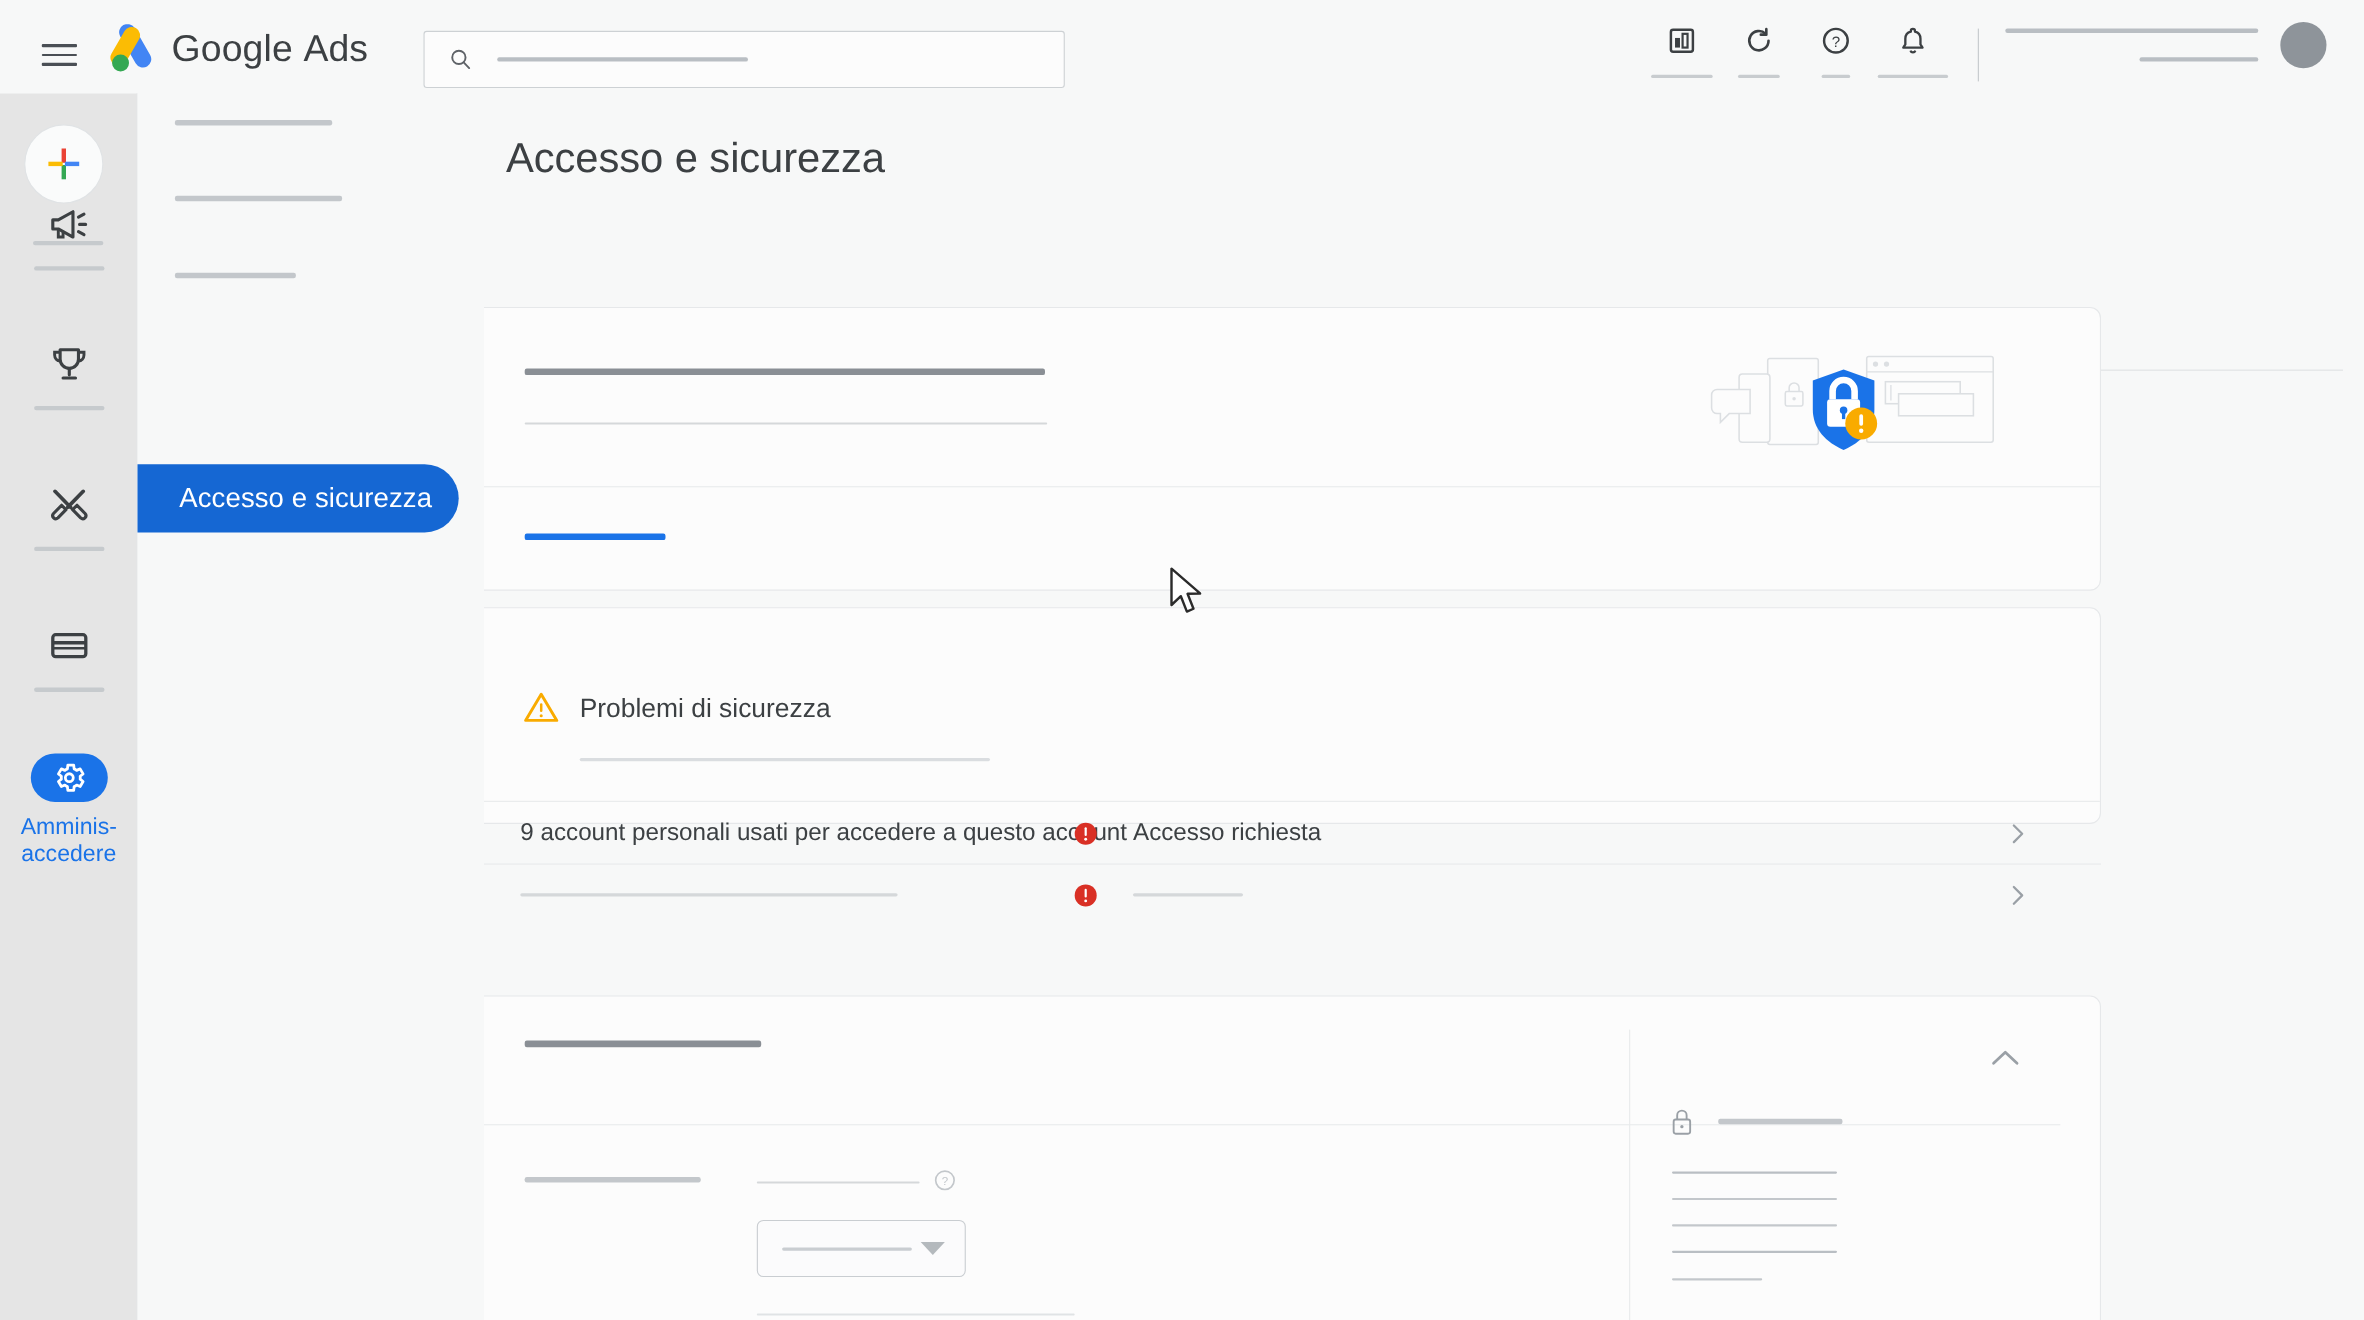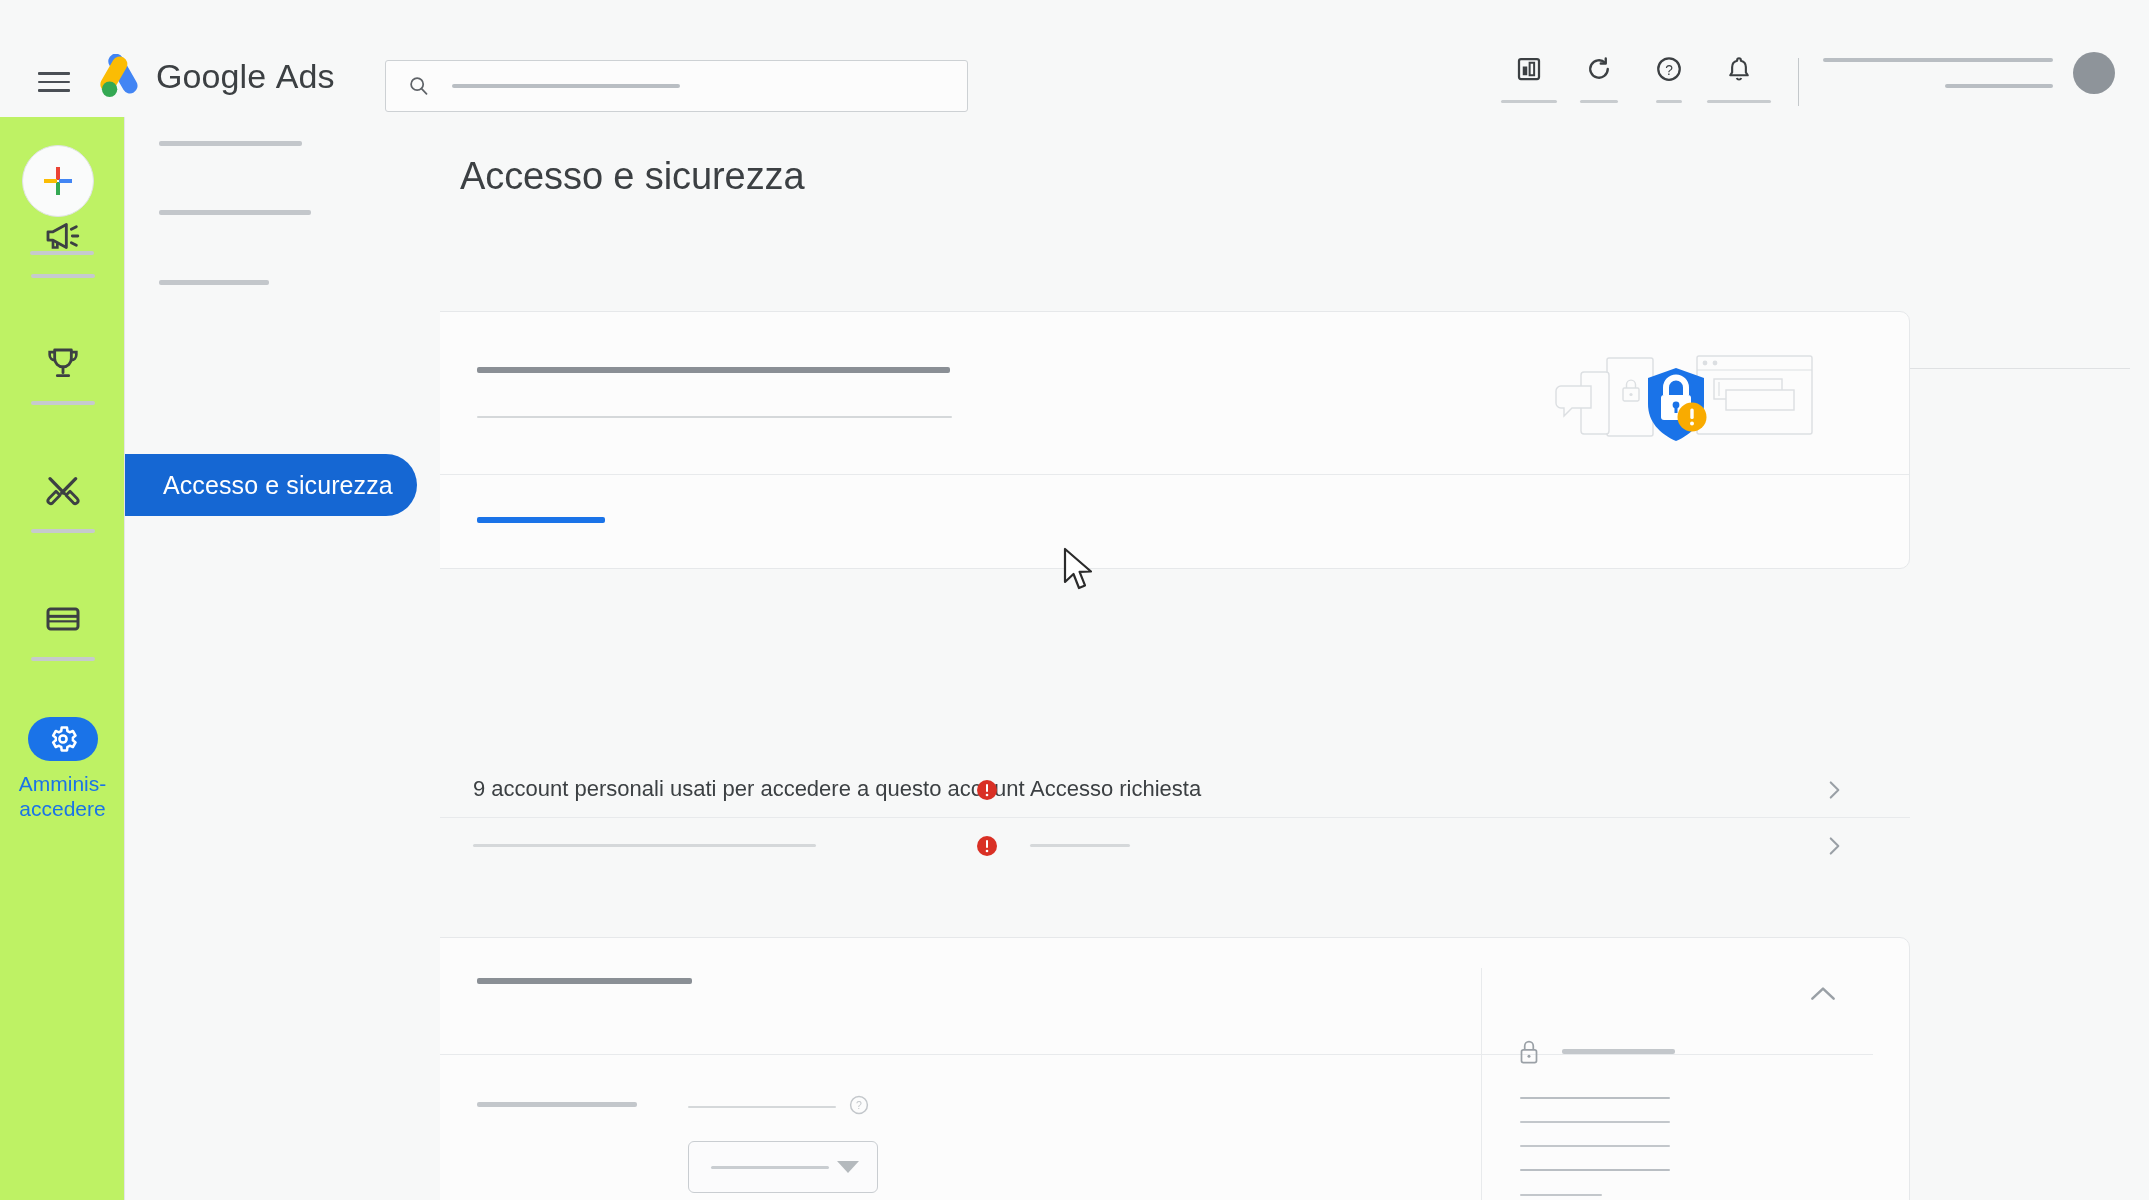--- a/index.html
+++ b/index.html
@@ -3,21 +3,21 @@
 <meta charset="utf-8">
 <style>
   * { box-sizing: border-box; margin: 0; padding: 0; }
   html, body {
     width: 2149px; height: 1200px;
     background: #f7f8f8;
     font-family: "Liberation Sans", sans-serif;
     overflow: hidden;
     -webkit-font-smoothing: antialiased;
   }
-  .app { position: relative; width: 2149px; height: 1068px; background: #f7f8f8; margin-top: 32px; }
+  .app { position: relative; width: 2149px; height: 1068px; background: #f7f8f8; }
 
   
   .topbar { position: absolute; left: 0; top: 0; width: 2149px; height: 85px; background: #f7f8f8; }
   .hamburger { position: absolute; left: 38px; top: 40px; width: 32px; height: 22px; cursor: pointer; }
   .hamburger span { display: block; width: 32px; height: 2.6px; background: #4a4f55; margin-bottom: 6px; border-radius: 1px; }
 
   .logo-wrap { position: absolute; left: 96px; top: 22px; height: 44px; display: flex; align-items: center; cursor: pointer; }
   .logo-mark { width: 46px; height: 44px; position: relative; margin-right: 14px; }
   .logo-text { font-size: 34px; color: #3c4043; letter-spacing: 0.1px; white-space: nowrap; }
   .logo-text .light { color: #3c4043; }
@@ -35,21 +35,21 @@
   .tb-ico { height: 34px; display: flex; align-items: center; justify-content: center; }
   .tb-underline { height: 3px; background: #c8cccf; border-radius: 2px; margin-top: 14px; }
   .divider-v { width: 1px; height: 48px; background: #c4c8cb; margin: 0 24px; align-self: flex-start; margin-top: 6px; }
   .acct-block { display: flex; align-items: center; }
   .acct-lines { display: flex; flex-direction: column; align-items: flex-end; margin-right: 20px; }
   .acct-l1 { width: 230px; height: 4px; background: #b9bec3; border-radius: 2px; }
   .acct-l2 { width: 108px; height: 4px; background: #b9bec3; border-radius: 2px; margin-top: 22px; }
   .avatar { width: 42px; height: 42px; border-radius: 50%; background: #8e949a; cursor: pointer; }
 
   
-  .rail { position: absolute; left: 0; top: 85px; width: 125px; height: 1115px; background: #bef264; }
+  .rail { position: absolute; left: 0; top: 85px; width: 125px; height: 1115px; background: #e5e5e5; }
   .rail-divider { position: absolute; left: 124px; top: 85px; width: 1px; height: 1115px; background: #e3e5e7; }
   .create-btn {
     position: absolute; left: 22px; top: 28px; width: 72px; height: 72px;
     border: 1px solid #e0e3e5; border-radius: 50%; background: #fafbfb;
     display: flex; align-items: center; justify-content: center; cursor: pointer;
   }
   .rail-item { position: absolute; left: 0; width: 125px; display: flex; flex-direction: column; align-items: center; cursor: pointer; }
   .rail-ico { height: 48px; display: flex; align-items: center; justify-content: center; }
   .rail-stub { width: 64px; height: 4px; background: #c6cacd; border-radius: 2px; margin-top: 14px; }
   .rail-active-pill {
@@ -330,20 +330,33 @@
           <circle cx="151" cy="67" r="3.4" fill="#1a73e8"></circle>
           <rect x="149.5" y="68" width="3" height="7" fill="#1a73e8"></rect>
 
           <circle cx="167" cy="79" r="14.5" fill="#f9ab00"></circle>
           <rect x="165.3" y="70.5" width="3.4" height="10.5" rx="1.6" fill="#ffffff"></rect>
           <circle cx="167" cy="85.6" r="2" fill="#ffffff"></circle>
         </svg>
       </div>
     </div>
 
+    <div class="card" style="left:-38px;top:467px;width:1508px;height:197px;">
+      <div class="warn-tri" style="left:72px;top:73px">
+        <svg width="34" height="34" viewBox="0 0 24 24">
+            <path d="M12 3.6 L22 20.4 H2 z" fill="none" stroke="#f9ab00" stroke-width="1.9" stroke-linejoin="round"></path>
+            <rect x="11.2" y="9.4" width="1.6" height="5.6" rx="0.8" fill="#f9ab00"></rect>
+            <circle cx="12" cy="17.4" r="1" fill="#f9ab00"></circle>
+          </svg>
+      </div>
+      <div class="warn-title" style="left:124px;top:78px">Problemi di sicurezza</div>
+      <div class="bar" style="left:124px;top:136px;width:373px;height:3px;background:#dadde0"></div>
+
+      <div class="row-sep" style="left:0;top:175px;width:1506px"></div>
+    </div>
 
     <div style="position:absolute;left:-38px;top:643px;width:1508px;height:57px;cursor:pointer">
       <div class="issue-text" style="left:71px;top:16px">9 account personali usati per accedere a questo account</div>
       <div class="err-dot" style="left:573px;top:18px">
         <svg width="24" height="24" viewBox="0 0 24 24">
             <circle cx="12" cy="12" r="10" fill="#d93025"></circle>
             <rect x="11" y="6" width="2" height="8" rx="1" fill="#ffffff"></rect>
             <circle cx="12" cy="17" r="1.3" fill="#ffffff"></circle>
           </svg>
       </div>

